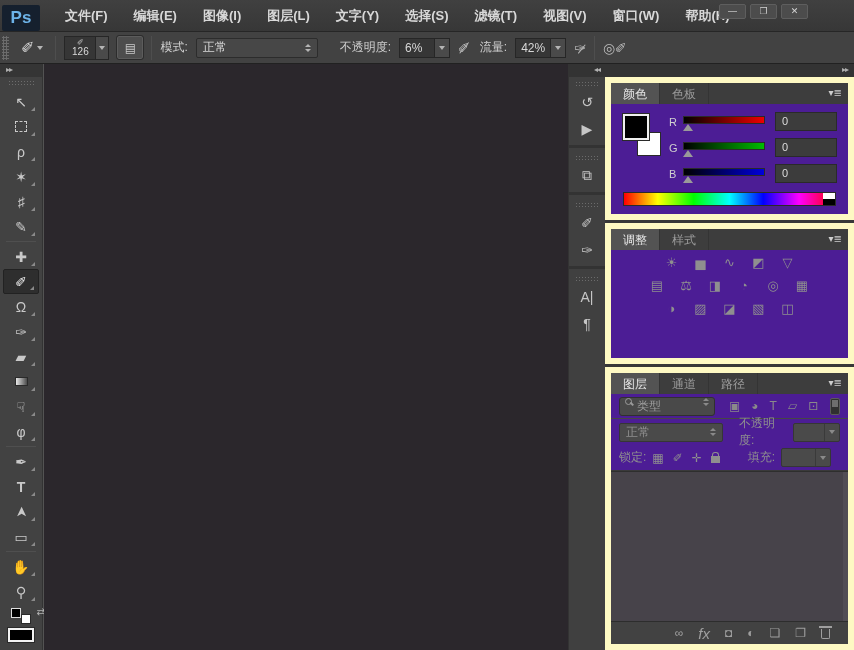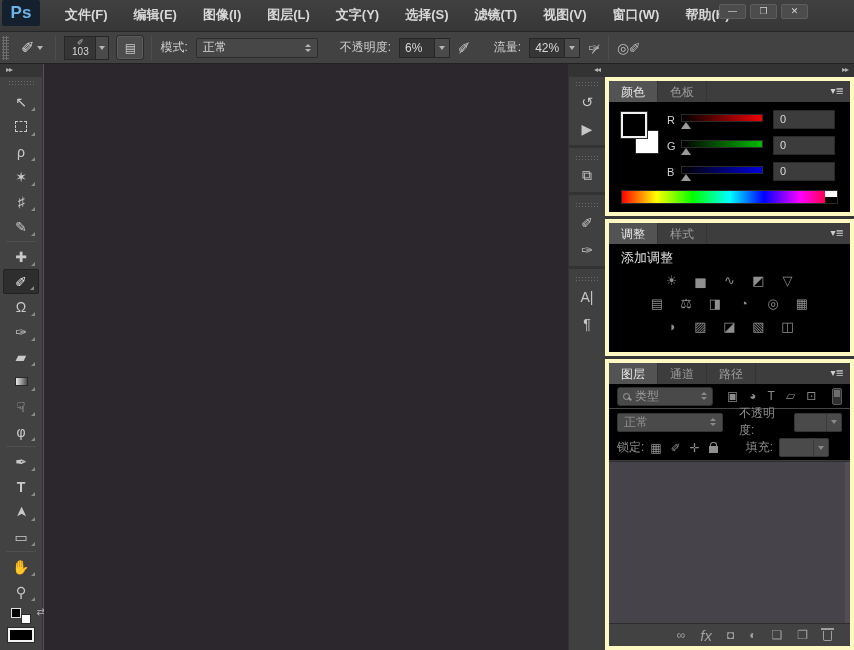--- a/index.html
+++ b/index.html
@@ -3,21 +3,21 @@
 <meta charset="utf-8">
 <style>
   * { margin:0; padding:0; box-sizing:border-box; }
   html,body { width:854px; height:650px; overflow:hidden;
     font-family:"Liberation Sans","DejaVu Sans",sans-serif; }
   .window { position:relative; width:854px; height:650px; background:#535353; }
 
   
   .menubar { position:absolute; left:0; top:0; width:854px; height:32px;
     background:linear-gradient(#404040,#373737); border-bottom:1px solid #262626;
-    display:flex; align-items:flex-start; }
+    display:flex; align-items:flex-end; }
   .pslogo { width:38px; height:26px; margin-left:2px; background:#15202e;
     color:#6db3e8; font-weight:bold; font-size:17px; display:flex;
     align-items:center; justify-content:center; border-radius:2px; }
   .menus { display:flex; margin-left:12px; gap:0;font-weight:bold; }
   .menu-item { color:#d8d8d8; font-size:13px; padding:6px 13px; cursor:default; }
   .winctl { position:absolute; right:46px; top:4px; display:flex; gap:4px; }
   .wbtn { width:27px; height:15px; background:#4c4c4c; border:1px solid #5e5e5e;
     border-radius:2px; color:#d5d5d5; font-size:9px; line-height:13px;
     text-align:center; }
 
@@ -106,21 +106,21 @@
     background-size:3px 3px; }
   .dock-btn { width:34px; height:27px; display:flex; align-items:center;
     justify-content:center; color:#c6c6c6; font-size:14px; }
   .dock-gap { width:100%; height:3px; background:#333; margin:3px 0; }
 
   
   .panelcol { position:absolute; left:605px; top:64px; width:249px; bottom:0;
     background:#383838; display:flex; flex-direction:column; }
   .col-header { height:13px; background:#333; color:#b0b0b0; font-size:8px;
     line-height:12px; text-align:right; padding-right:6px; letter-spacing:-1px; }
-  .pgroup { background:#000000; border:4px solid #fef9c3; margin-bottom:3px; }
+  .pgroup { background:#4c1d95; border:6px solid #fef9c3; margin-bottom:3px; }
   .tabs { height:21px; background:#3d3d3d; display:flex; position:relative; }
   .tab { font-size:12px; color:#9b9b9b; padding:3px 12px 0; border-right:1px solid #343434; }
   .tab.active { background:#535353; color:#e6e6e6; }
   .pmenu { position:absolute; right:6px; top:4px; color:#cfcfcf; font-size:10px;
     letter-spacing:0; }
 
   
   .color-body { position:relative; height:110px; }
   .cswatches { position:absolute; left:12px; top:10px; width:38px; height:44px; }
   .cswatches .back { position:absolute; left:14px; top:18px; width:24px; height:24px;
@@ -151,21 +151,21 @@
   .adj-body { height:108px; padding:5px 12px 0; }
   .adj-hint { color:#e0e0e0; font-size:13px; margin-bottom:6px; }
   .adj-row { display:flex; justify-content:center; gap:13px; margin-bottom:8px; }
   .adj-ico { color:#8f8f8f; font-size:13px; width:16px; text-align:center; }
 
   
   .layers-group { flex:1; display:flex; flex-direction:column; margin-bottom:0; }
   .lrow { display:flex; align-items:center; padding:0 8px; gap:6px; }
   .filter-row { height:25px; border-bottom:1px solid #464646; }
   .filter-select { width:96px; height:19px; background:#494949; border:1px solid #303030;
-    border-radius:3px; display:flex; align-items:center; gap:5px; padding:0 5px;
+    border-radius:3px; display:flex; gap:5px; padding:0 5px;
     color:#9d9d9d; font-size:12px; }
   .magico { width:7px; height:7px; border:1.5px solid #9a9a9a; border-radius:50%;
     position:relative; flex:none; }
   .magico::after { content:""; position:absolute; width:4px; height:1.5px;
     background:#9a9a9a; transform:rotate(45deg); right:-3px; bottom:-1px; }
   .f-icos { display:flex; gap:11px; margin-left:8px; color:#8a8a8a; font-size:12px; }
   .f-toggle { margin-left:auto; width:10px; height:17px; background:#303030;
     border:1px solid #5a5a5a; border-radius:2px; position:relative; }
   .f-toggle::before { content:""; position:absolute; left:1px; top:1px; right:1px;
     height:7px; background:#6e6e6e; }
@@ -229,21 +229,21 @@
   <div class="optionsbar">
     <span class="grip-v"></span>
     <span class="tool-preview">
       <span class="big">✐</span>
       <span class="dd-arrow"></span>
     </span>
     <span class="vsep"></span>
     <span style="display:flex">
       <span class="preset-box">
         <span class="mini">✐</span>
-        <span class="num">103</span>
+        <span class="num">126</span>
       </span>
       <span class="preset-arrow">
           <span class="dd-arrow"></span>
         </span>
     </span>
     <span class="sq-btn">▤</span>
     <span class="vsep"></span>
     <span class="opt-label">模式:</span>
     <span class="select" style="width:122px">
       <span class="txt">正常</span>
@@ -253,21 +253,21 @@
         </span>
     </span>
     <span class="opt-label" style="margin-left:14px">不透明度:</span>
     <span class="num-select">
       <span class="num-box">6%</span>
       <span class="num-arrow">
           <span class="dd-arrow"></span>
         </span>
     </span>
     <span class="opt-ico">✐̸</span>
-    <span class="opt-label" style="margin-left:16px">流量:</span>
+    <span class="opt-label" style="margin-left:2px">流量:</span>
     <span class="num-select">
       <span class="num-box">42%</span>
       <span class="num-arrow">
           <span class="dd-arrow"></span>
         </span>
     </span>
     <span class="opt-ico">✑̷</span>
     <span class="vsep"></span>
     <span class="opt-ico">◎✐</span>
   </div>
@@ -427,21 +427,20 @@
       </div>
     </div>
 
     <div class="pgroup">
       <div class="tabs">
         <span class="tab active">调整</span>
         <span class="tab">样式</span>
         <span class="pmenu">▾≣</span>
       </div>
       <div class="adj-body">
-        <div class="adj-hint">添加调整</div>
         <div class="adj-row">
           <span class="adj-ico">☀</span>
           <span class="adj-ico">▅</span>
           <span class="adj-ico">∿</span>
           <span class="adj-ico">◩</span>
           <span class="adj-ico">▽</span>
         </div>
         <div class="adj-row">
           <span class="adj-ico">▤</span>
           <span class="adj-ico">⚖</span>

